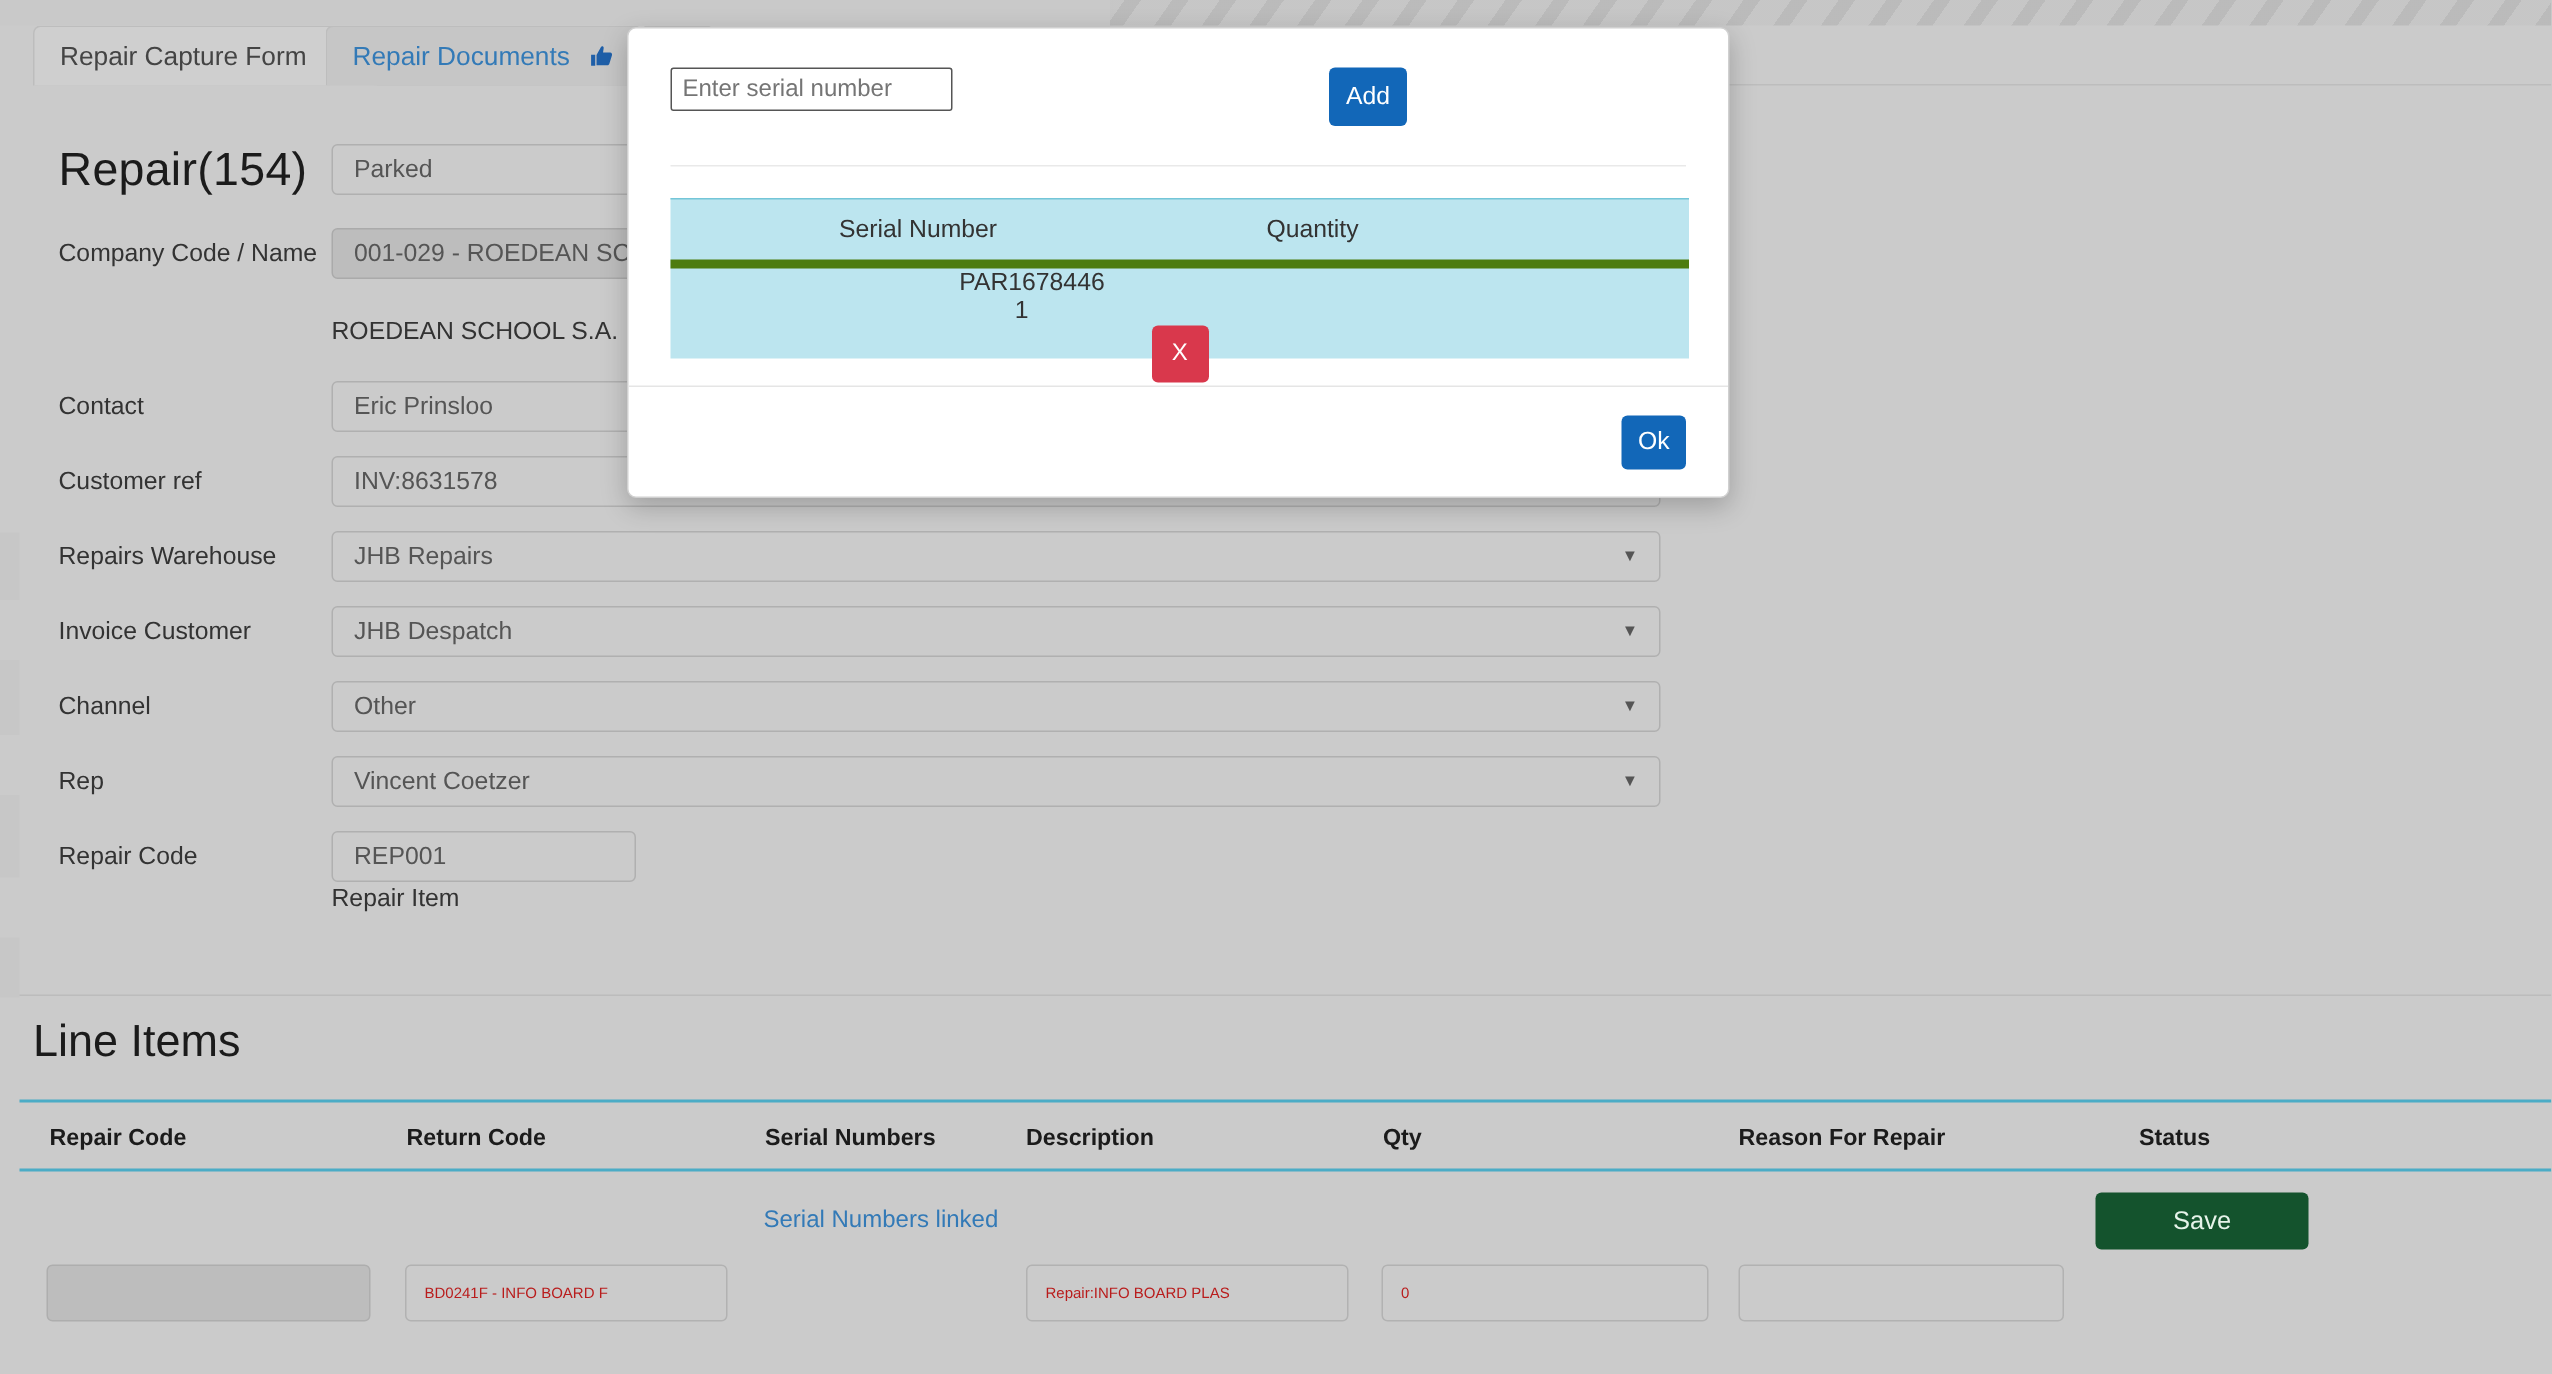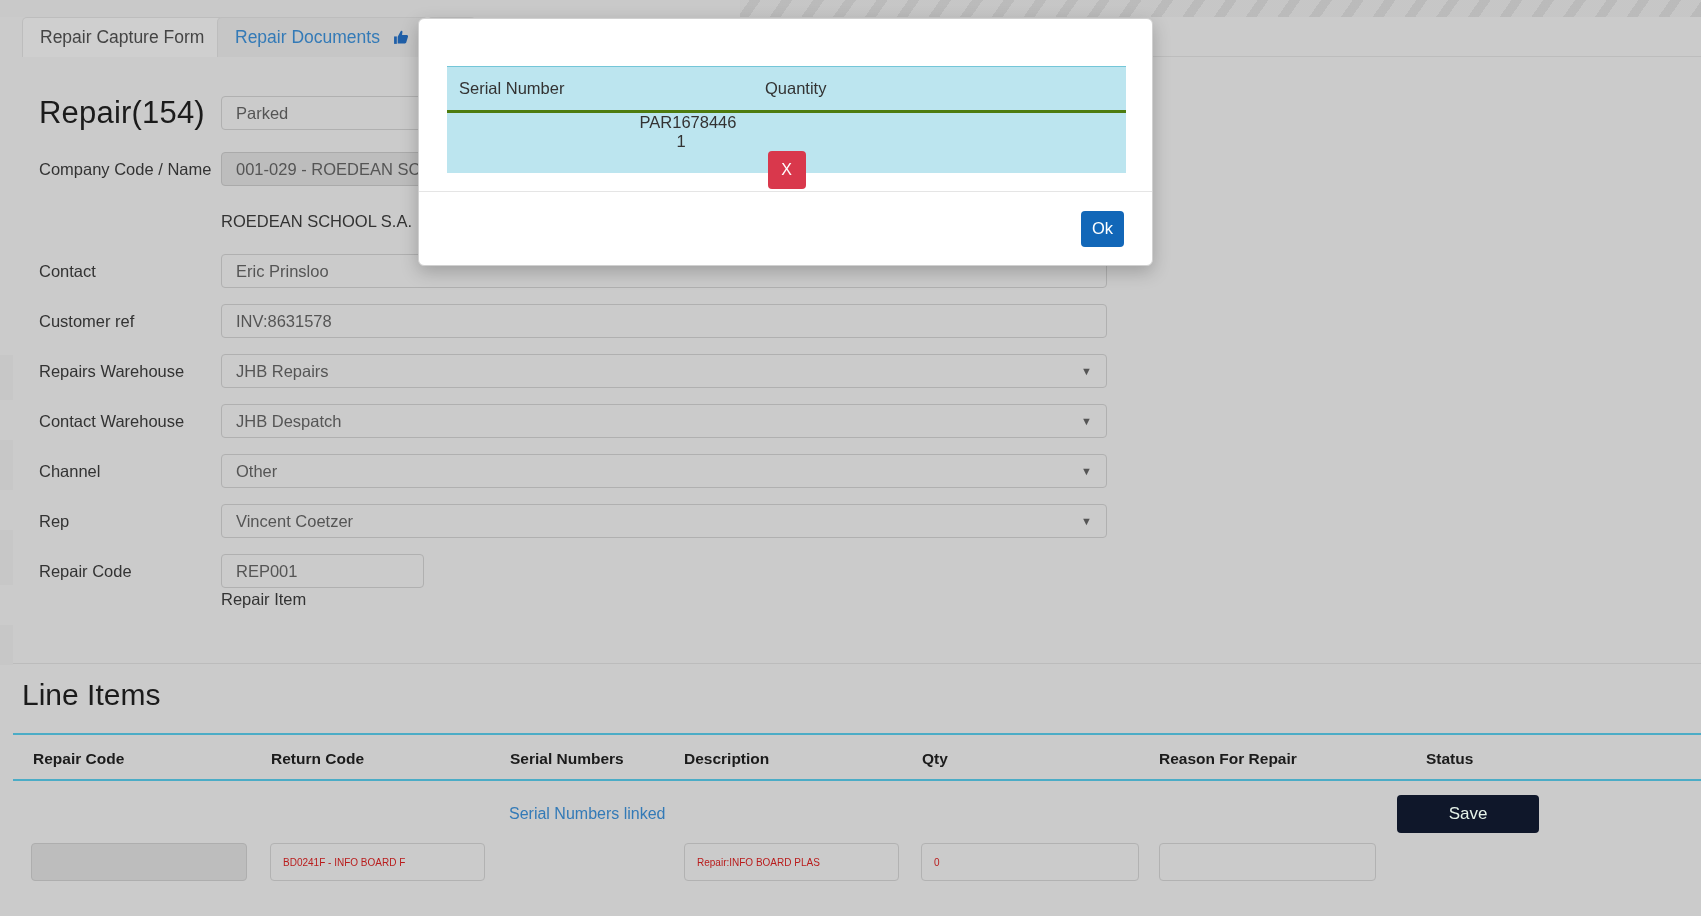--- a/index.html
+++ b/index.html
@@ -204,21 +204,21 @@
   .cell-link {
     color: #337ab7;
     font-size: 16px;
     line-height: 38px;
     cursor: pointer;
     white-space: nowrap;
   }
   .save-btn {
     height: 38px;
     width: 142px;
-    background: #0f172a;
+    background: #14532d;
     color: #e6f3e9;
     border: none;
     border-radius: 4px;
     font-size: 17px;
     font-family: "Liberation Sans", sans-serif;
     display: flex;
     align-items: center;
     justify-content: center;
     cursor: pointer;
   }
@@ -293,21 +293,22 @@
   .serial-table {
     margin-top: 21px;
     width: 679px;
     background: #bce5ef;
     border-top: 1px solid #74c6d8;
   }
   .st-head {
     height: 46px;
     display: flex;
     align-items: center;
-    border-bottom: 3px solid #4d7c0f;
+    border-bottom: 6px solid #4d7c0f;
+    text-align: center;
   }
   .st-row {
     height: 60px;
     display: flex;
     align-items: center;
     flex-direction: column;
   }
   .st-c1 { width: 318px; padding-left: 12px; font-size: 16.5px; color: #333333; }
   .st-c2 { width: 220px; font-size: 16.5px; color: #333333; }
   .st-c3 { flex: 1; display: flex; align-items: center; }
@@ -406,21 +407,21 @@
 
     <div class="frow" style="top:297px;">
       <div class="flabel">Repairs Warehouse</div>
       <div class="fselect" style="width:886px;">
         <span>JHB Repairs</span>
         <span class="caret">▼</span>
       </div>
     </div>
 
     <div class="frow" style="top:347px;">
-      <div class="flabel">Contact Warehouse</div>
+      <div class="flabel">Invoice Customer</div>
       <div class="fselect" style="width:886px;">
         <span>JHB Despatch</span>
         <span class="caret">▼</span>
       </div>
     </div>
 
     <div class="frow" style="top:397px;">
       <div class="flabel">Channel</div>
       <div class="fselect" style="width:886px;">
         <span>Other</span>
@@ -480,20 +481,24 @@
       </div>
       <div class="li-cell" style="left:1384px;">
         <button class="save-btn">Save</button>
       </div>
     </div>
   </div>
 
   <div class="modal">
 
     <div class="modal-body">
+      <div class="modal-inputrow">
+        <input class="serial-input" type="text" placeholder="Enter serial number" style="">
+        <button class="add-btn">Add</button>
+      </div>
 
       <div class="serial-table">
         <div class="st-head">
           <div class="st-c1">Serial Number</div>
           <div class="st-c2">Quantity</div>
           <div class="st-c3"></div>
         </div>
         <div class="st-row">
           <div class="st-c1">PAR1678446</div>
           <div class="st-c2">1</div>

